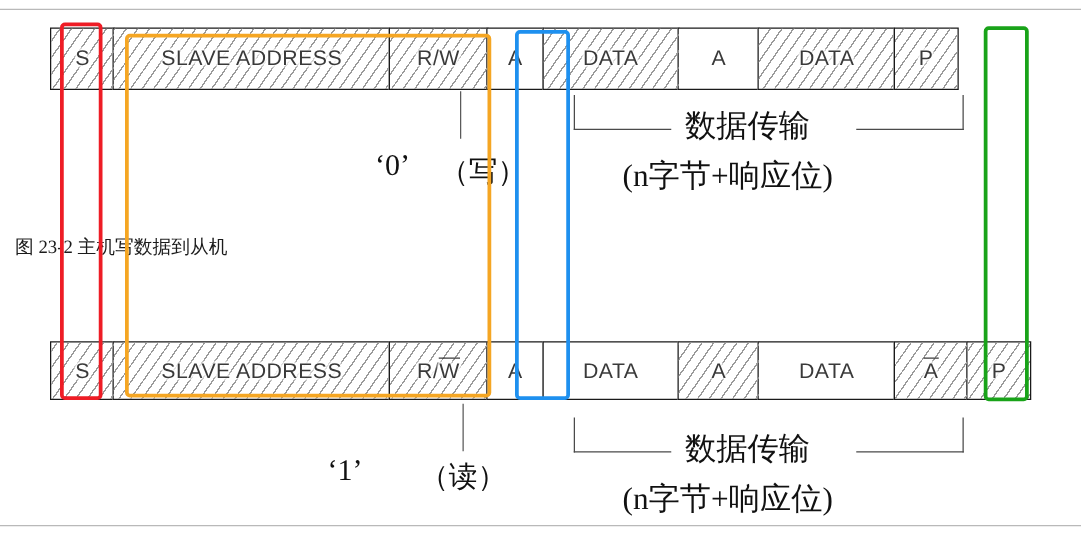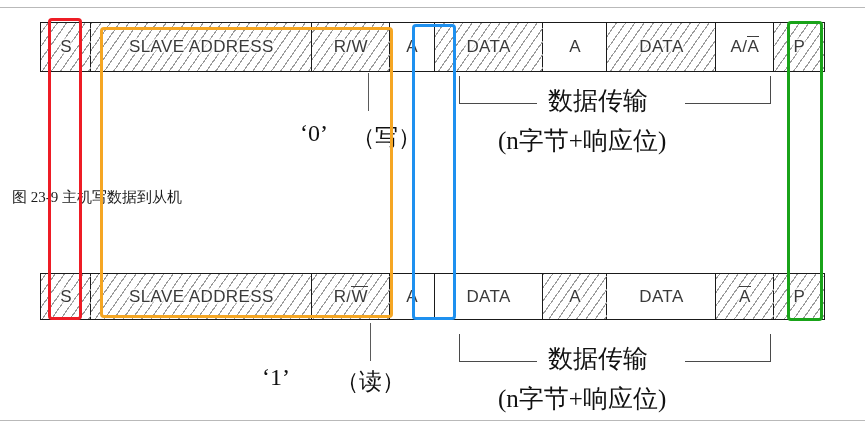--- a/index.html
+++ b/index.html
@@ -80,40 +80,37 @@
       </div>
       <div class="cell hatch" style="width: 110px;">
         <span class="lbl" style="font-size: 17px;">DATA</span>
       </div>
       <div class="cell" style="width: 66px;">
         <span class="lbl" style="font-size: 17px;">A</span>
       </div>
       <div class="cell hatch" style="width: 110px;">
         <span class="lbl" style="font-size: 17px;">DATA</span>
       </div>
-      <div class="cell" style="width: 60px;">
-        <span class="lbl" style="font-size: 17px;">A/<span class="ovl">A</span></span>
-      </div>
       <div class="cell hatch" style="width: 52px;">
         <span class="lbl" style="font-size: 17px;">P</span>
       </div>
     </div>
 
   <div class="tick" style="left:368px;top:73px;height:38px;"></div>
   <div class="anno" style="left:300px;top:120px;font-size:24px;">‘0’</div>
   <div class="anno" style="left:352px;top:122px;font-size:23px;">（写）</div>
 
   <div class="brk-v" style="left:459px;top:76px;height:28px;"></div>
   <div class="brk-h" style="left:459px;top:103px;width:78px;"></div>
   <div class="brk-h" style="left:685px;top:103px;width:86px;"></div>
   <div class="brk-v" style="left:770px;top:76px;height:28px;"></div>
   <div class="anno" style="left:548px;top:84px;font-size:25px;">数据传输</div>
   <div class="anno" style="left:498px;top:124px;font-size:25px;">(n字节+响应位)</div>
 
-  <div class="anno" style="left:12px;top:188px;font-size:15px;color:#1b1b1b;">图 23-9 主机写数据到从机</div>
+  <div class="anno" style="left:12px;top:188px;font-size:15px;color:#1b1b1b;">图 23-2 主机写数据到从机</div>
 
   <div class="frame-row" id="row-read" style="left:40px;top:273px;height:47px;">
       <div class="cell hatch" style="width: 52px;">
         <span class="lbl" style="font-size: 17px;">S</span>
       </div>
       <div class="cell hatch" style="width: 222px;">
         <span class="lbl" style="font-size: 17px;">SLAVE ADDRESS</span>
       </div>
       <div class="cell hatch" style="width: 80px;">
         <span class="lbl" style="font-size: 17px;">R/<span class="ovl">W</span></span>

